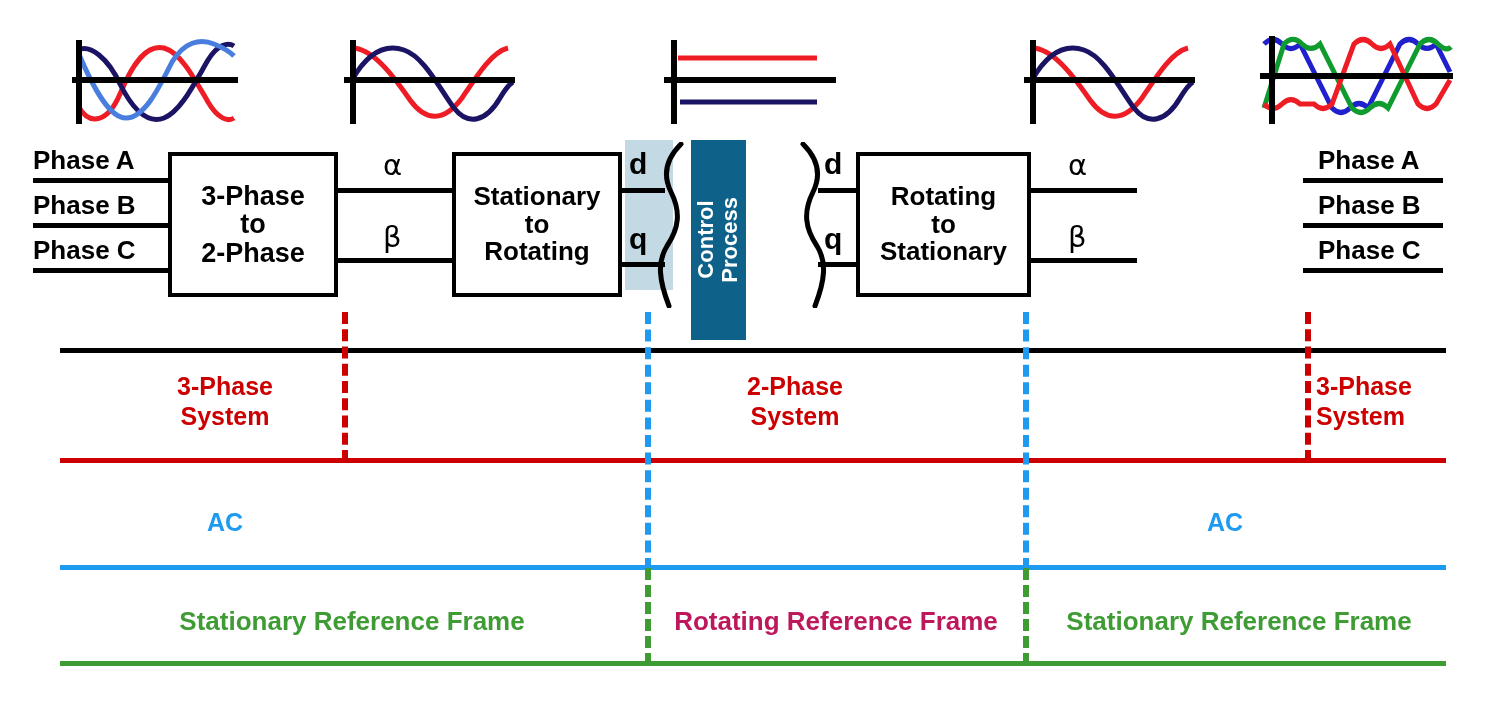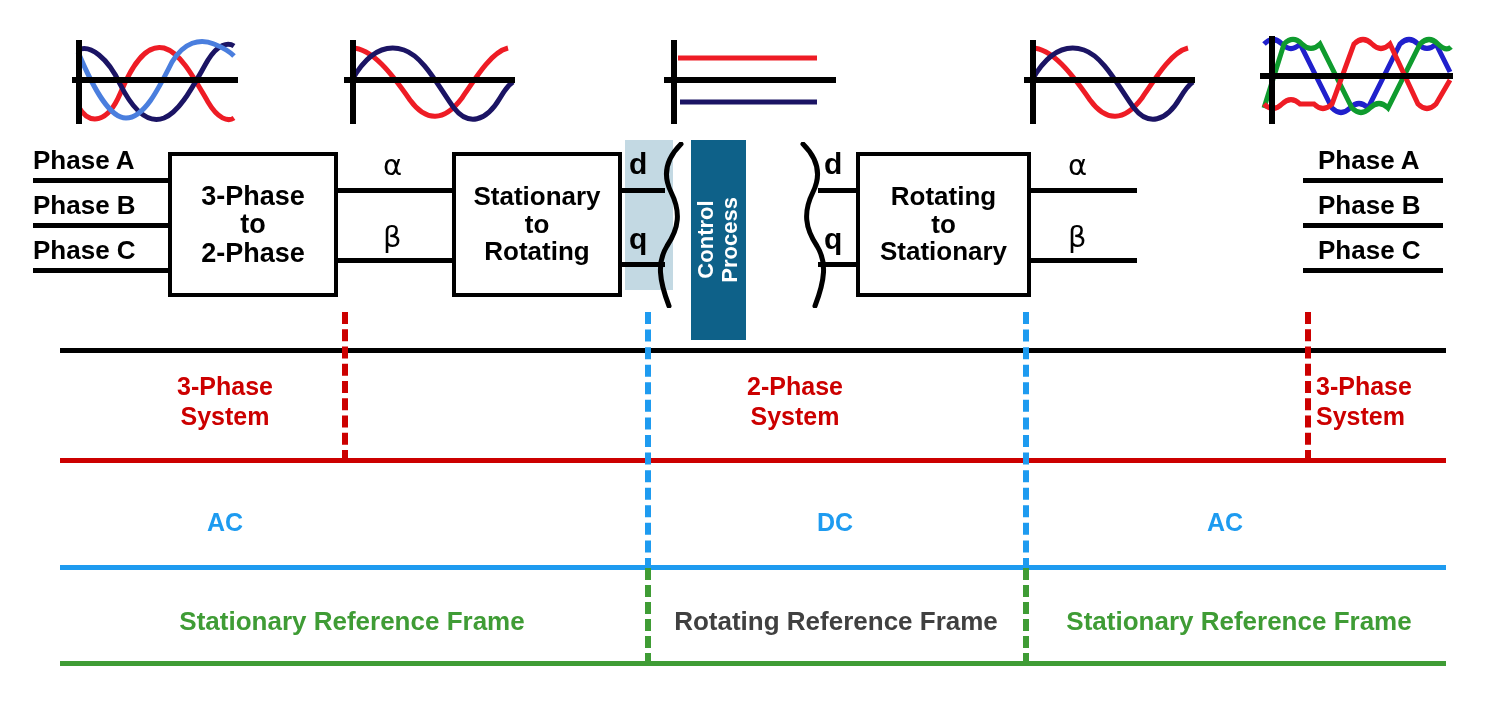--- a/index.html
+++ b/index.html
@@ -181,30 +181,27 @@
   </div>
 
   <div class="ann" style="left:1316px;top:372px;width:160px;color:#cc0000;font-size:25px;text-align:left;">
     <span>3-Phase</span><br>
     <span>System</span>
   </div>
 
   <div class="ann" style="left:110px;top:508px;width:230px;color:#1e9bf0;font-size:25px;">
     <span>AC</span>
   </div>
-  <div class="ann" style="left:680px;top:508px;width:310px;color:#1e9bf0;font-size:25px;">
-    <span>DC</span>
-  </div>
   <div class="ann" style="left:1110px;top:508px;width:230px;color:#1e9bf0;font-size:25px;">
     <span>AC</span>
   </div>
 
   <div class="ann" style="left:62px;top:606px;width:580px;color:#3f9c35;font-size:26px;">
     <span>Stationary Reference Frame</span>
   </div>
-  <div class="ann" style="left:652px;top:606px;width:368px;color:#404040;font-size:26px;">
+  <div class="ann" style="left:652px;top:606px;width:368px;color:#be185d;font-size:26px;">
     <span>Rotating Reference Frame</span>
   </div>
   <div class="ann" style="left:1032px;top:606px;width:414px;color:#3f9c35;font-size:26px;">
     <span>Stationary Reference Frame</span>
   </div>
 
 </div>
 
 </body></html>

